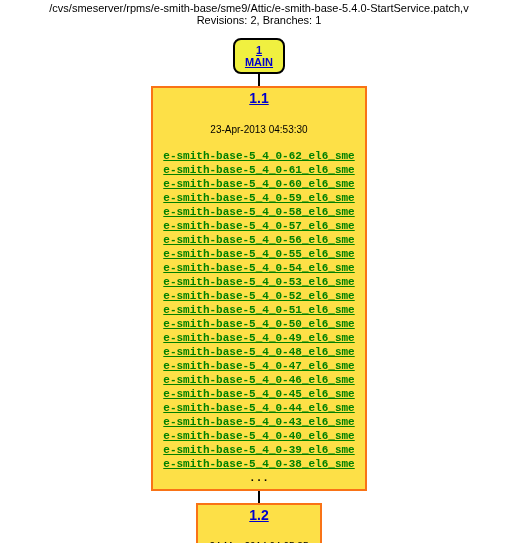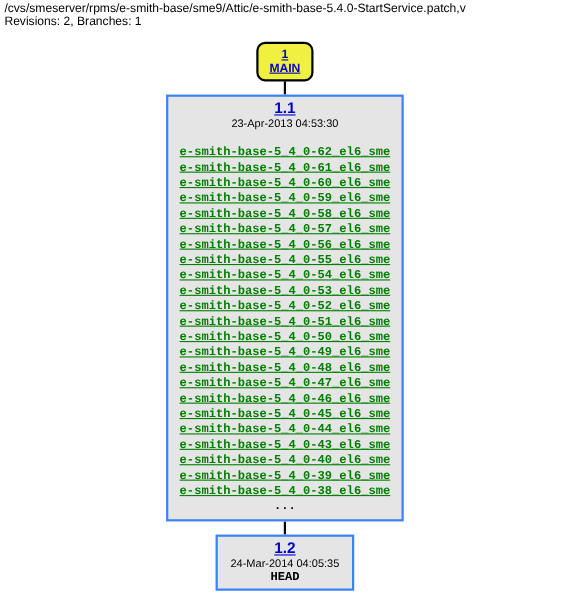--- a/index.html
+++ b/index.html
@@ -10,20 +10,21 @@
       background: #fff;
       width: 518px;
     }
     .header {
       padding: 2px 4px;
       font-size: 11px;
       color: #000;
     }
     .header-line {
       white-space: nowrap;
+      text-align: center;
     }
     .diagram {
       position: relative;
       padding: 10px 0 30px 0;
       text-align: center;
     }
     .branch-box {
       display: inline-block;
       background: #f0f040;
       border: 2px solid #000;
@@ -36,41 +37,41 @@
       cursor: pointer;
     }
     .connector-line {
       width: 2px;
       height: 12px;
       background: #000;
       margin: 0 auto;
     }
     .revision-box {
       display: inline-block;
-      background: #e5e5e5;
-      border: 2px solid #3b82f6;
+      background: #fde047;
+      border: 2px solid #f97316;
       padding: 2px 6px 4px 6px;
       text-align: center;
       min-width: 200px;
     }
     .revision-box.small {
       min-width: 60px;
       padding: 2px 12px 4px 12px;
     }
     .rev-num {
       font-size: 14px;
       font-weight: bold;
       color: #0000cc;
       text-decoration: underline;
       cursor: pointer;
     }
     .rev-date {
       font-size: 10px;
       color: #000;
-      margin-top: 1px;
+      margin-top: 18px;
     }
     .tag-list {
       text-align: center;
       margin-top: 14px;
     }
     .tag-item {
       font-family: "Courier New", monospace;
       font-size: 11px;
       font-weight: bold;
       color: #008000;

